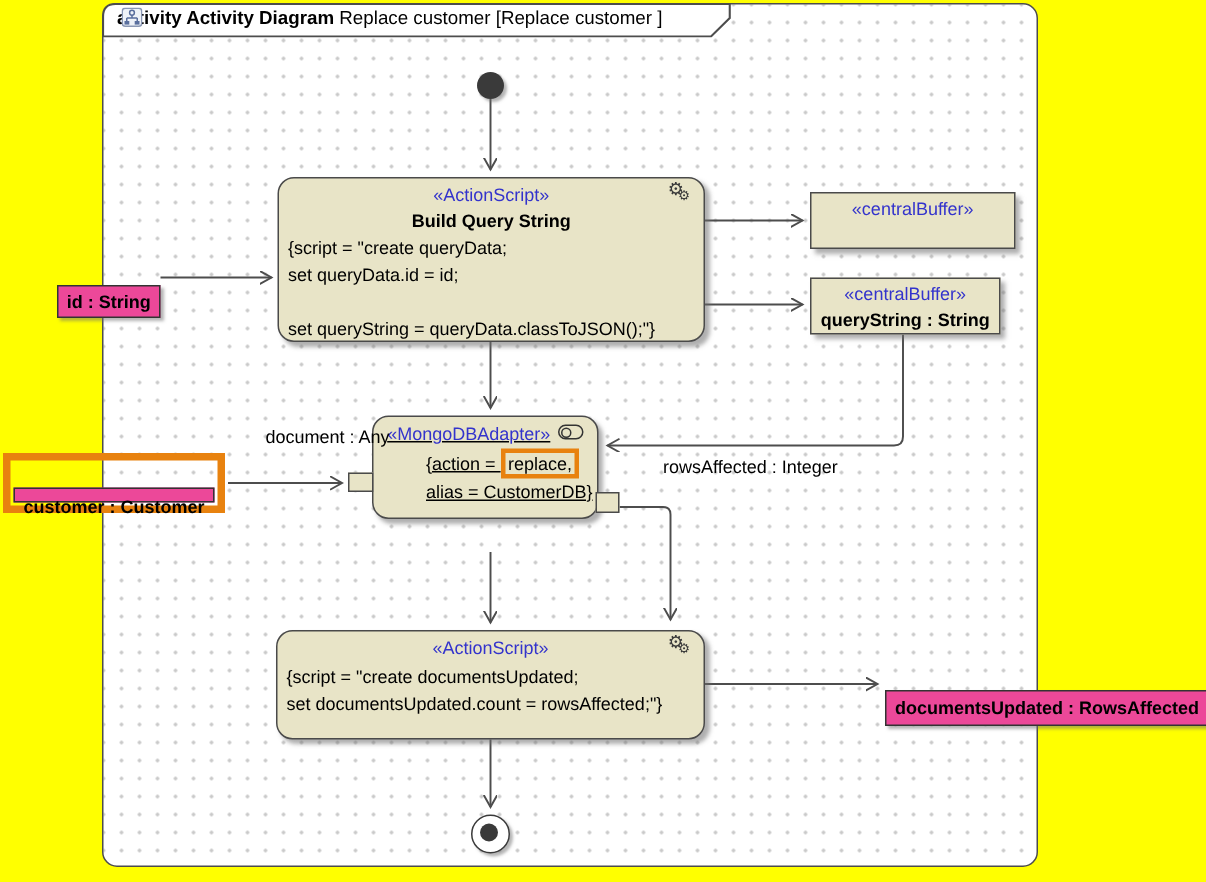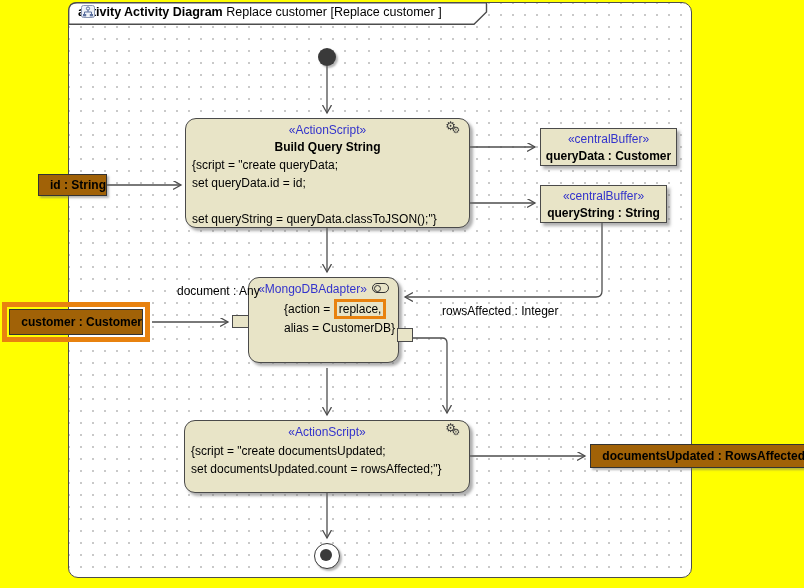--- a/index.html
+++ b/index.html
@@ -27,23 +27,23 @@
     background:#e8e4c7;border:1.2px solid #4a4a4a;
     box-shadow:3px 3px 3px rgba(110,110,110,.55);
     font-size:12px;color:#000;}
   .action{border-radius:11px;padding-top:3px;}
   .buffer{text-align:center;padding-top:2px;}
   .stereo{text-align:center;color:#3333cc;line-height:17px;}
   .nname{text-align:center;font-weight:bold;line-height:16px;}
   .nbody{padding:1px 6px 0 6px;line-height:18px;}
   .bline{min-height:18px;white-space:nowrap;}
 
-  .param{position:absolute;z-index:7;background:#a16207;border:1.2px solid #333;
+  .param{position:absolute;z-index:7;background:#ec4899;border:1.2px solid #333;
     box-shadow:2px 2px 2px rgba(110,110,110,.5);
-    font-weight:bold;font-size:12px;color:#000;text-align:right;box-sizing:border-box;}
+    font-weight:bold;font-size:12px;color:#000;text-align:center;box-sizing:border-box;margin-top:16px;}
 
   .hl-wrap{position:absolute;z-index:7;border:5px solid #e8820f;box-sizing:border-box;}
   .hl-wrap .param{position:absolute;left:2px;top:2px;right:2px;bottom:2px;box-shadow:none;}
 
   .pin{position:absolute;z-index:6;background:#e8e4c7;border:1.2px solid #4a4a4a;box-sizing:border-box;}
 
   .edge-label{position:absolute;z-index:6;font-size:12px;color:#000000;white-space:nowrap;}
 
   .gears{position:absolute;right:5px;top:2px;color:#3a3a3a;line-height:10px;}
   .gears .g1{font-size:12px;font-family:"DejaVu Sans",sans-serif;}
@@ -116,38 +116,37 @@
     <div class="nbody">
       <div class="bline">{script = "create queryData;</div>
       <div class="bline">set queryData.id = id;</div>
       <div class="bline"></div>
       <div class="bline">set queryString = queryData.classToJSON();"}</div>
     </div>
   </div>
 
   <div class="node buffer" style="left:540px;top:128px;width:137px;height:38px;">
     <div class="stereo">«centralBuffer»</div>
-    <div class="nname">queryData : Customer</div>
   </div>
   <div class="node buffer" style="left:540px;top:185px;width:127px;height:38px;">
     <div class="stereo">«centralBuffer»</div>
     <div class="nname">queryString : String</div>
   </div>
 
   <div class="param" style="left:38px;top:174px;width:69px;height:22px;line-height:20px;">
     <span>id : String</span>
   </div>
 
   <div class="hl-wrap" style="left:2px;top:302px;width:148px;height:40px;">
     <div class="param" style="line-height:24px;">
       <span>customer : Customer</span>
     </div>
   </div>
 
-  <div class="node action" style="left:248px;top:277px;width:151px;height:86px;">
+  <div class="node action" style="left:248px;top:277px;width:151px;height:69px;text-decoration:underline;">
     <div class="stereo"><span>«MongoDBAdapter»</span><span class="adapter-icon"></span></div>
     <div class="nbody" style="padding-left:8px;line-height:19px;margin-left:27px;">
       <div class="bline"><span>{action = </span><span class="hl-box"><span>replace,</span></span></div>
       <div class="bline">alias = CustomerDB}</div>
     </div>
   </div>
   <div class="pin" style="left:232px;top:315px;width:17px;height:13px;"></div>
   <div class="pin" style="left:397px;top:328px;width:16px;height:14px;"></div>
   <div class="edge-label" style="left:177px;top:284px;">document : Any</div>
   <div class="edge-label" style="left:416px;top:304px;padding-left:26px;">rowsAffected : Integer</div>

